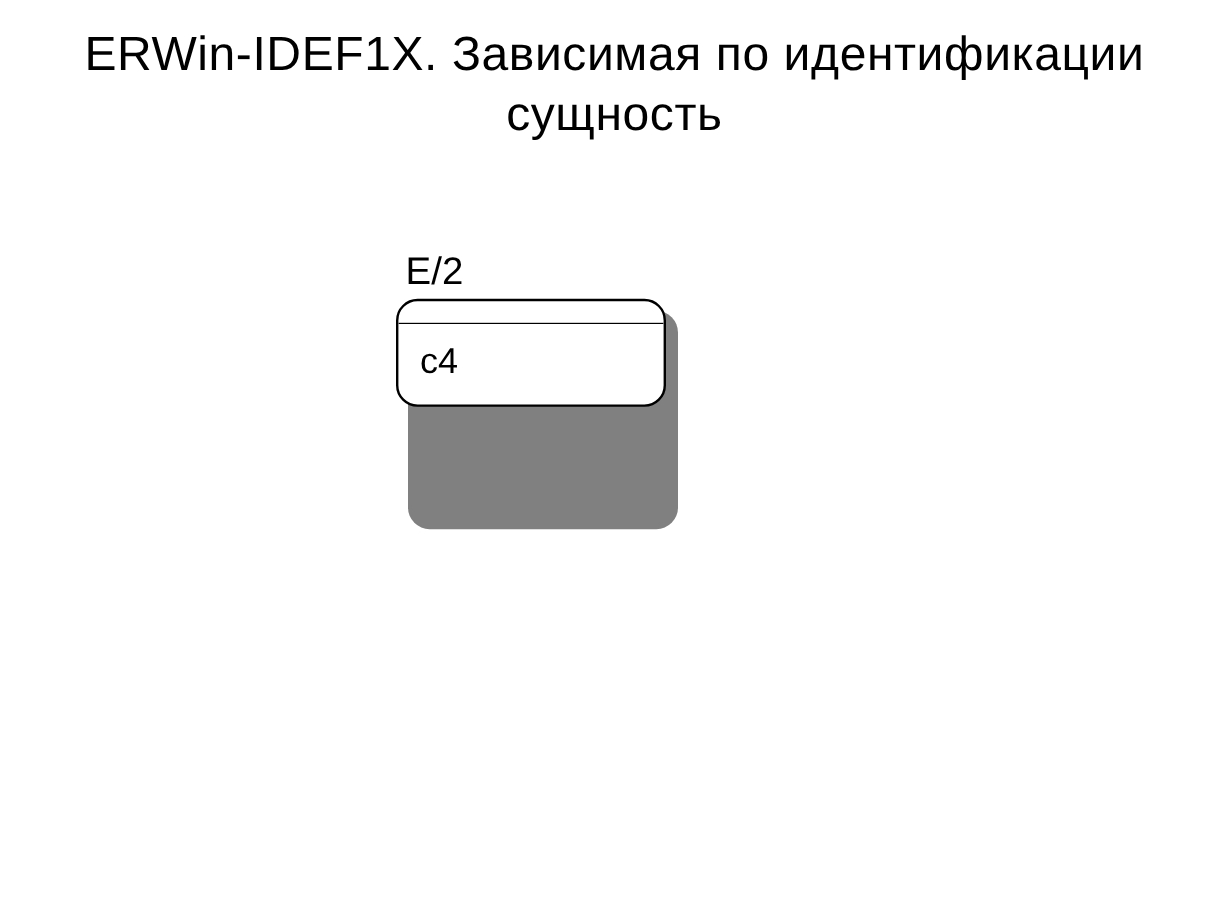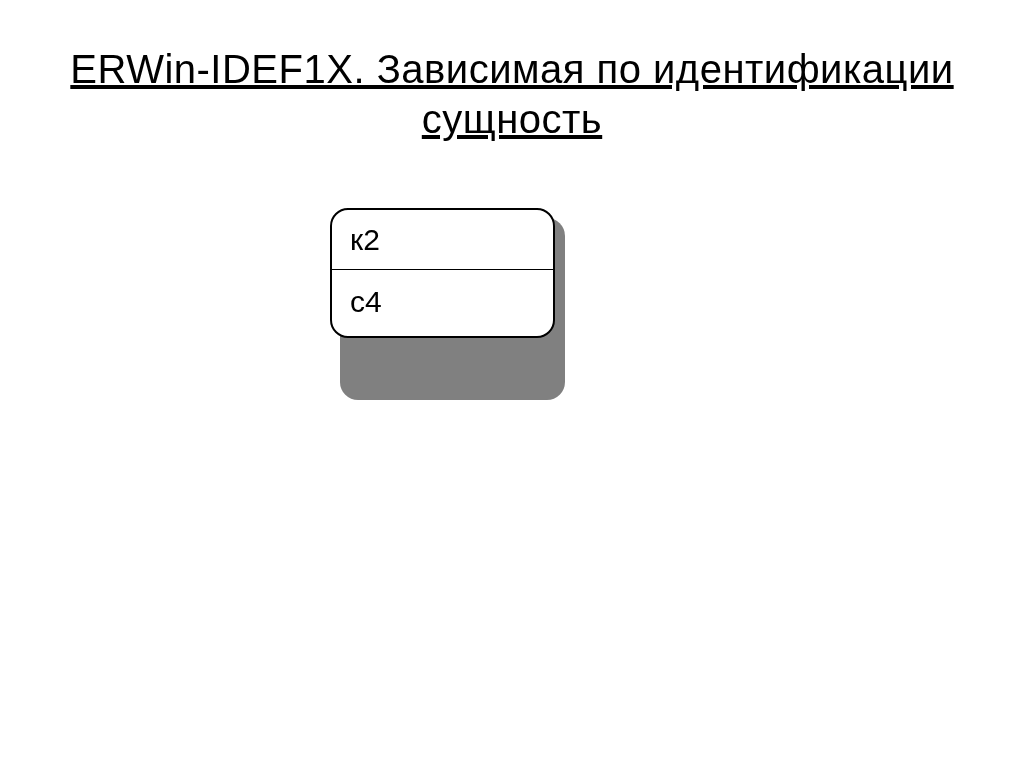--- a/index.html
+++ b/index.html
@@ -13,24 +13,23 @@
       background: #ffffff;
       font-family: Arial, Helvetica, sans-serif;
       position: relative;
       overflow: hidden;
     }
     .slide-title {
       text-align: center;
       font-size: 40px;
       font-weight: 400;
       color: #000000;
-      padding-top: 44px;
+      padding-top: 20px;
       line-height: 1.25;
       letter-spacing: 0.5px;
-      text-decoration: underline;
     }
     .diagram-area {
       position: absolute;
       left: 330px;
       top: 208px;
     }
     .entity-label {
       font-size: 32px;
       font-weight: 400;
       color: #000000;
@@ -72,24 +71,24 @@
       line-height: 1.35;
       color: #000000;
     }
   </style>
 </head>
 <body>
 
 <h1 class="slide-title">ERWin-IDEF1X. Зависимая по идентификации сущность</h1>
 
 <div class="diagram-area">
+  <div class="entity-label">E/2</div>
   <div class="entity-wrapper">
     <div class="entity-shadow"></div>
     <div class="entity-box">
       <div class="entity-top">
-        <div class="attr">к2</div>
       </div>
       <div class="entity-bottom">
         <div class="attr">с4</div>
       </div>
     </div>
   </div>
 </div>
 
 </body></html>

